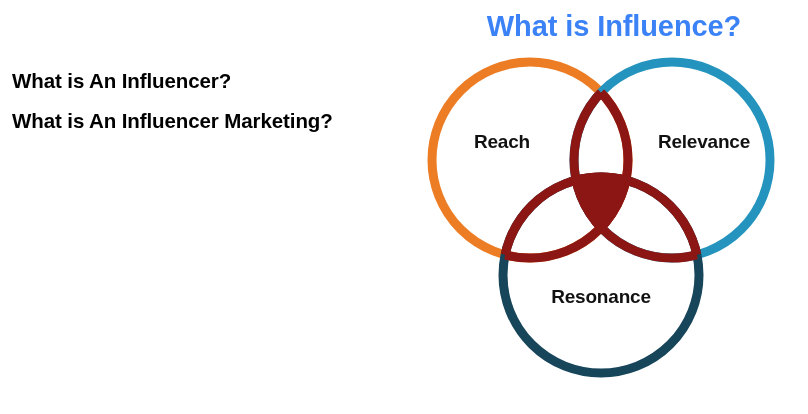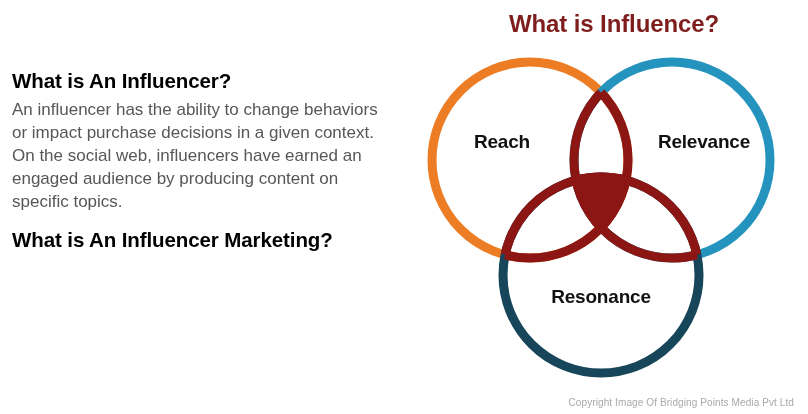--- a/index.html
+++ b/index.html
@@ -48,23 +48,23 @@
     max-width: 370px;
   }
 
   
   .venn-title {
     position: absolute;
     left: 420px;
     top: 10px;
     width: 388px;
     text-align: center;
-    font-size: 24px;
+    font-size: 29px;
     font-weight: bold;
-    color: #7f1d1d;
+    color: #3b82f6;
     letter-spacing: -0.1px;
   }
   #venn-svg {
     position: absolute;
     left: 0;
     top: 0;
     width: 808px;
     height: 414px;
     pointer-events: none;
   }
@@ -89,21 +89,20 @@
 </style>
 </head>
 <body>
 
 <div id="slide">
 
   <div class="text-col">
 
     <div class="section">
       <h2 class="heading">What is An Influencer?</h2>
-      <p class="body-text">An influencer has the ability to change behaviors or impact purchase decisions in a given context. On the social web, influencers have earned an engaged audience by producing content on specific topics.</p>
     </div>
 
     <div class="section">
       <h2 class="heading">What is An Influencer Marketing?</h2>
     </div>
 
   </div>
 
   <div class="venn-title">What is Influence?</div>
 
@@ -150,15 +149,14 @@
       <g clip-path="url(#clip-relevance)">
         <circle id="fill-tri" cx="601" cy="275" r="98" fill="#8C1613" stroke="none"></circle>
       </g>
     </g>
 
     <text id="lbl-reach" class="venn-label" text-anchor="middle" x="502" y="148">Reach</text>
     <text id="lbl-relevance" class="venn-label" text-anchor="middle" x="704" y="148">Relevance</text>
     <text id="lbl-resonance" class="venn-label" text-anchor="middle" x="601" y="303">Resonance</text>
   </svg>
 
-  <div class="copyright">Copyright Image Of Bridging Points Media Pvt Ltd</div>
 
 </div>
 
 </body></html>

